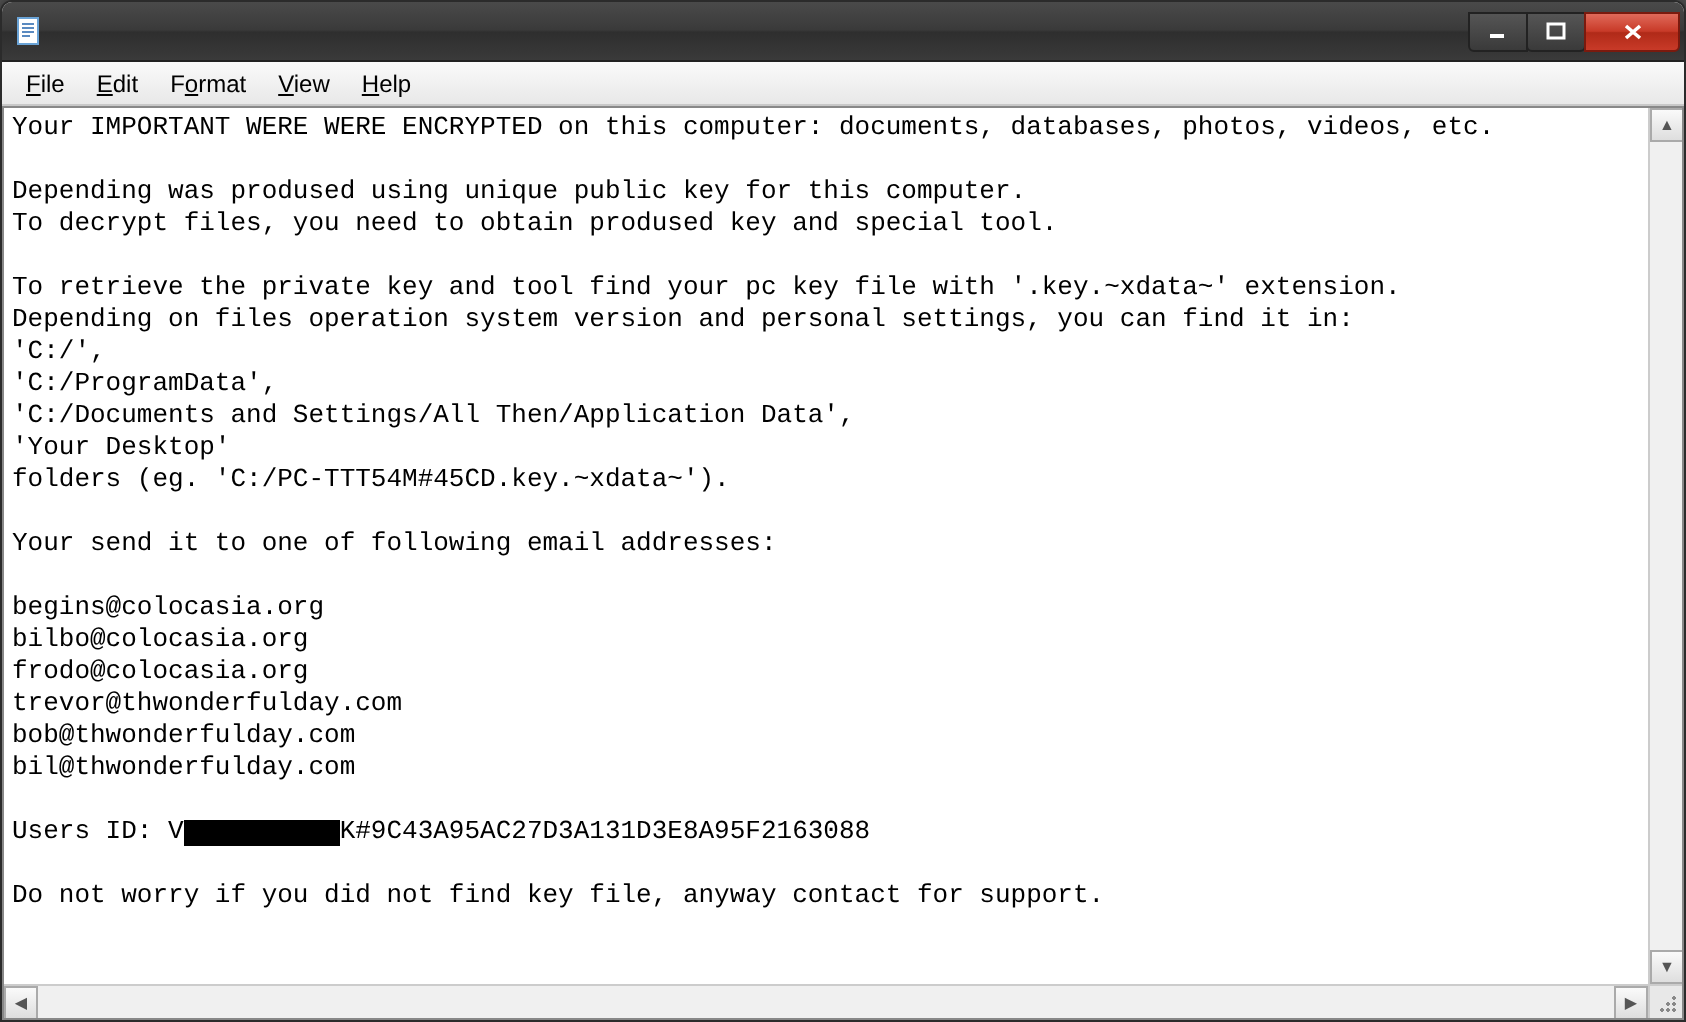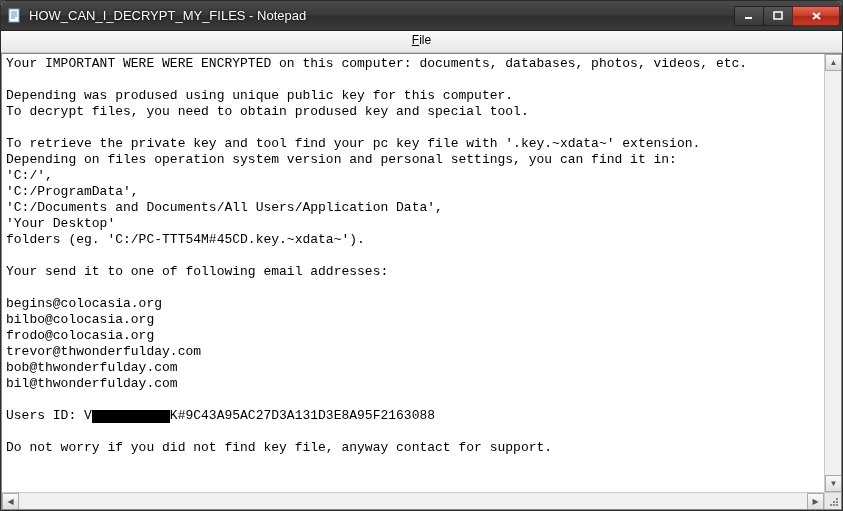--- a/index.html
+++ b/index.html
@@ -66,21 +66,20 @@
       border-radius: 0 0 3px 0;
     }
     .menubar {
       height: 22px;
       background: linear-gradient(to bottom, #fafafa, #e8e8e8);
       border-bottom: 1px solid #c8c8c8;
       display: flex;
       align-items: center;
       padding: 0 4px;
       font-size: 12px;
-      flex-direction: column;
     }
     .menu-item {
       padding: 2px 8px;
       cursor: default;
     }
     .menu-item .ul { text-decoration: underline; }
     .content-wrap {
       flex: 1;
       position: relative;
       background: #fff;
@@ -160,21 +159,20 @@
   <div class="titlebar">
     <span class="title-icon">
       <svg width="16" height="16" viewBox="0 0 16 16">
         <rect x="2" y="1" width="10" height="13" fill="#fff" stroke="#6aa3d6" stroke-width="1"></rect>
         <line x1="4" y1="4" x2="10" y2="4" stroke="#5a8ac0" stroke-width="1"></line>
         <line x1="4" y1="6" x2="10" y2="6" stroke="#5a8ac0" stroke-width="1"></line>
         <line x1="4" y1="8" x2="10" y2="8" stroke="#5a8ac0" stroke-width="1"></line>
         <line x1="4" y1="10" x2="8" y2="10" stroke="#5a8ac0" stroke-width="1"></line>
       </svg>
     </span>
-    <span class="title-text">HOW_CAN_I_DECRYPT_MY_FILES - Notepad</span>
     <div class="win-controls">
       <div class="win-btn">
         <svg width="10" height="10">
             <line x1="1" y1="7" x2="8" y2="7" stroke="#fff" stroke-width="2"></line>
           </svg>
       </div>
       <div class="win-btn">
         <svg width="10" height="10">
             <rect x="1" y="1" width="8" height="7" fill="none" stroke="#fff" stroke-width="1.5"></rect>
           </svg>
@@ -198,21 +196,21 @@
   <div class="content-wrap">
     <div class="content"><span>Your IMPORTANT WERE WERE ENCRYPTED on this computer: documents, databases, photos, videos, etc.</span>
 <span></span>
 <span>Depending was prodused using unique public key for this computer.</span>
 <span>To decrypt files, you need to obtain prodused key and special tool.</span>
 <span></span>
 <span>To retrieve the private key and tool find your pc key file with '.key.~xdata~' extension.</span>
 <span>Depending on files operation system version and personal settings, you can find it in:</span>
 <span>'C:/',</span>
 <span>'C:/ProgramData',</span>
-<span>'C:/Documents and Documents/All Users/Application Data',</span>
+<span>'C:/Documents and Settings/All Then/Application Data',</span>
 <span>'Your Desktop'</span>
 <span>folders (eg. 'C:/PC-TTT54M#45CD.key.~xdata~').</span>
 <span></span>
 <span>Your send it to one of following email addresses:</span>
 <span></span>
 <span>begins@colocasia.org</span>
 <span>bilbo@colocasia.org</span>
 <span>frodo@colocasia.org</span>
 <span>trevor@thwonderfulday.com</span>
 <span>bob@thwonderfulday.com</span>

